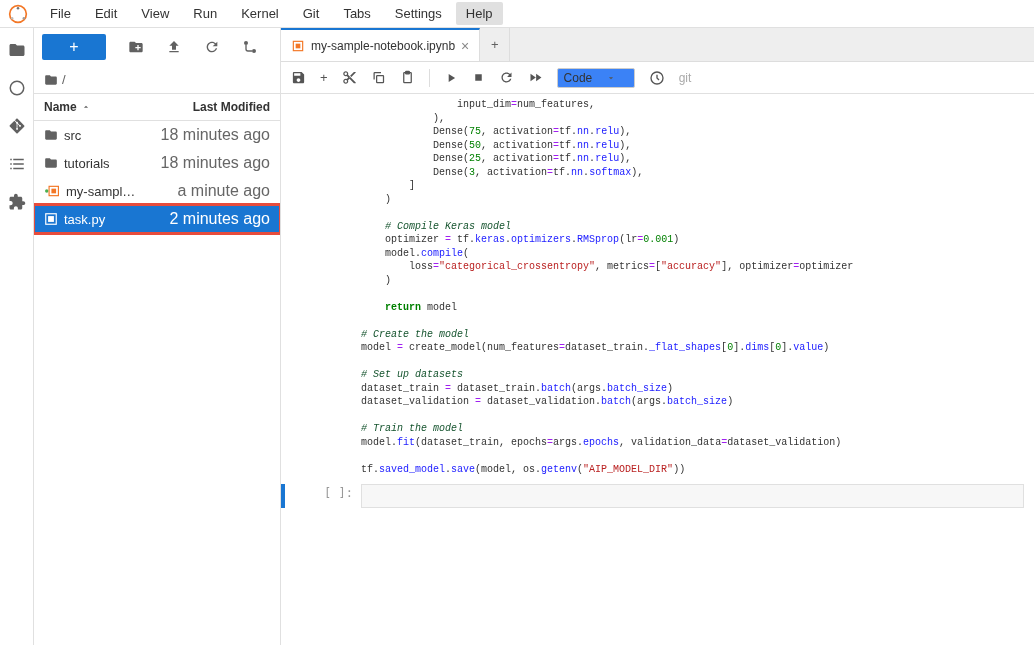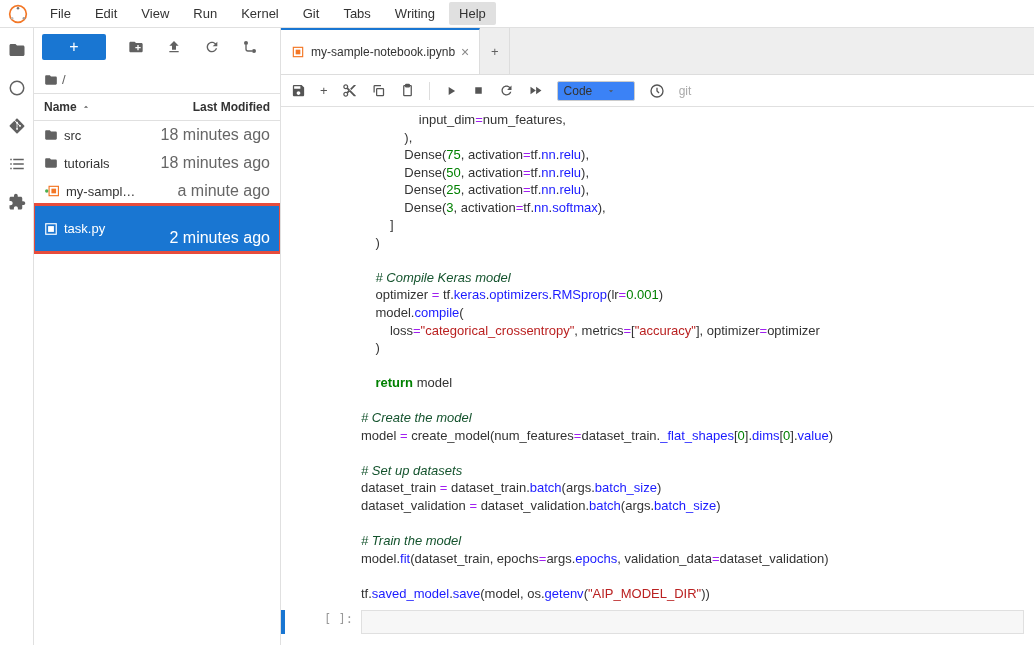--- a/index.html
+++ b/index.html
@@ -30,41 +30,41 @@
     
     .file-header { display: flex; padding: 6px 10px; border-top: 1px solid #e0e0e0; border-bottom: 1px solid #e0e0e0; font-weight: 600; font-size: 12px; justify-content: space-between; }
     .file-header-name { display: flex; align-items: center; gap: 4px; }
     
     .file-list { flex: 1; overflow: auto; }
     .file-row { display: flex; align-items: center; justify-content: space-between; padding: 5px 10px; cursor: pointer; }
     .file-row.selected { background: #1976d2; color: #fff; }
     .file-row.highlighted { outline: 3px solid #e74c3c; outline-offset: -1px; }
     .file-name { display: flex; align-items: center; gap: 6px; }
     .file-modified { font-size: 16px; color: #666; }
-    .file-row.selected .file-modified { color: #fff; margin-top: 19px; }
+    .file-row.selected .file-modified { color: #fff; }
     
     .content { flex: 1; display: flex; flex-direction: column; overflow: hidden; }
-    .tabbar { display: flex; background: #eeeeee; border-bottom: 1px solid #ddd; height: 47px; align-items: stretch; }
+    .tabbar { display: flex; background: #eeeeee; border-bottom: 1px solid #ddd; height: 34px; align-items: stretch; }
     .tab { display: flex; align-items: center; gap: 6px; padding: 0 10px; background: #fff; border-right: 1px solid #ddd; border-top: 2px solid transparent; cursor: pointer; font-size: 12px; }
     .tab.active { border-top-color: #1976d2; }
     .tab-close { color: #888; cursor: pointer; font-size: 14px; }
     .tab-add { width: 30px; display: flex; align-items: center; justify-content: center; color: #616161; cursor: pointer; background: #eeeeee; border-right: 1px solid #ddd; }
     
     .nb-toolbar { display: flex; align-items: center; height: 32px; padding: 0 10px; gap: 14px; border-bottom: 1px solid #e0e0e0; background: #fff; }
     .nb-toolbar-icon { color: #555; cursor: pointer; display: flex; align-items: center; justify-content: center; }
     .nb-toolbar-sep { width: 1px; height: 18px; background: #ddd; }
     .cell-type-select { border: 1px solid #ccc; padding: 2px 18px 2px 6px; font-size: 12px; background: #3b82f6; cursor: pointer; position: relative; border-radius: 2px; }
     .git-text { color: #aaa; font-size: 12px; }
     
     .notebook { flex: 1; overflow: auto; background: #fff; padding: 0; }
     .cell { display: flex; margin-bottom: 4px; }
     .cell-gutter { width: 80px; flex-shrink: 0; display: flex; justify-content: flex-end; padding-right: 8px; padding-top: 2px; }
     .cell-prompt { font-family: monospace; font-size: 12px; color: #999; }
     .cell-body { flex: 1; padding-right: 10px; }
-    .code-output { font-family: Liberation Sans, sans-serif; font-size: 13px; line-height: 1.35; white-space: pre; overflow-x: auto; padding: 4px 0; }
+    .code-output { font-family: Liberation Mono, monospace; font-size: 10px; line-height: 1.35; white-space: pre; overflow-x: auto; padding: 4px 0; }
     
     .cell.active .cell-gutter { border-left: 4px solid #1976d2; }
     .cell.active .cell-input-area { background: #f7f7f7; min-height: 24px; border: 1px solid #e0e0e0; }
     .cell-input-area { padding: 4px 8px; }
     
     .output-text { font-family: "Menlo", "Consolas", monospace; font-size: 13px; padding: 6px 0; }
     
     
     .c-comment { color: #14532d; font-style: italic; }
     .c-keyword { color: #008000; font-weight: bold; }
@@ -81,21 +81,21 @@
 <div class="app">
   <div class="menubar">
     <span class="menubar-logo">
       <svg viewBox="0 0 24 24" width="20" height="20">
           <circle cx="12" cy="12" r="10" fill="none" stroke="#f37726" stroke-width="2"></circle>
           <circle cx="12" cy="5" r="1.5" fill="#757575"></circle>
           <circle cx="19" cy="17" r="1.5" fill="#9e9e9e"></circle>
           <circle cx="5" cy="17" r="1.5" fill="#bdbdbd"></circle>
         </svg>
     </span>
-    <div id="menubar-items" style="display: contents;"><div class="menubar-item">File</div><div class="menubar-item">Edit</div><div class="menubar-item">View</div><div class="menubar-item">Run</div><div class="menubar-item">Kernel</div><div class="menubar-item">Git</div><div class="menubar-item">Tabs</div><div class="menubar-item">Writing</div><div class="menubar-item active">Help</div></div>
+    <div id="menubar-items" style="display: contents;"><div class="menubar-item">File</div><div class="menubar-item">Edit</div><div class="menubar-item">View</div><div class="menubar-item">Run</div><div class="menubar-item">Kernel</div><div class="menubar-item">Git</div><div class="menubar-item">Tabs</div><div class="menubar-item">Settings</div><div class="menubar-item active">Help</div></div>
   </div>
 
   <div class="main">
     <div class="activity-bar">
       <span class="activity-icon">
           <svg width="18" height="18" viewBox="0 0 24 24" fill="#616161">
             <path d="M10 4H4c-1.1 0-2 .9-2 2v12c0 1.1.9 2 2 2h16c1.1 0 2-.9 2-2V8c0-1.1-.9-2-2-2h-8l-2-2z"></path>
           </svg>
         </span>
       <span class="activity-icon">

